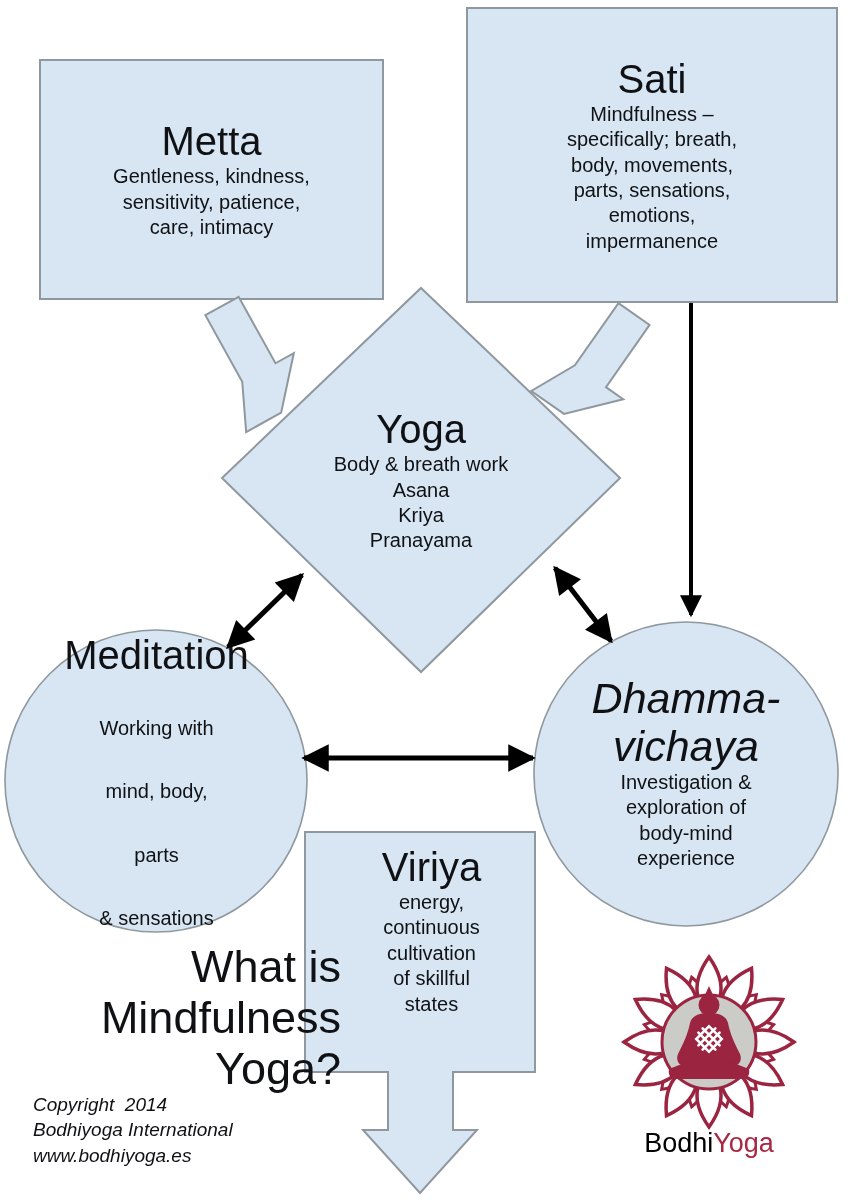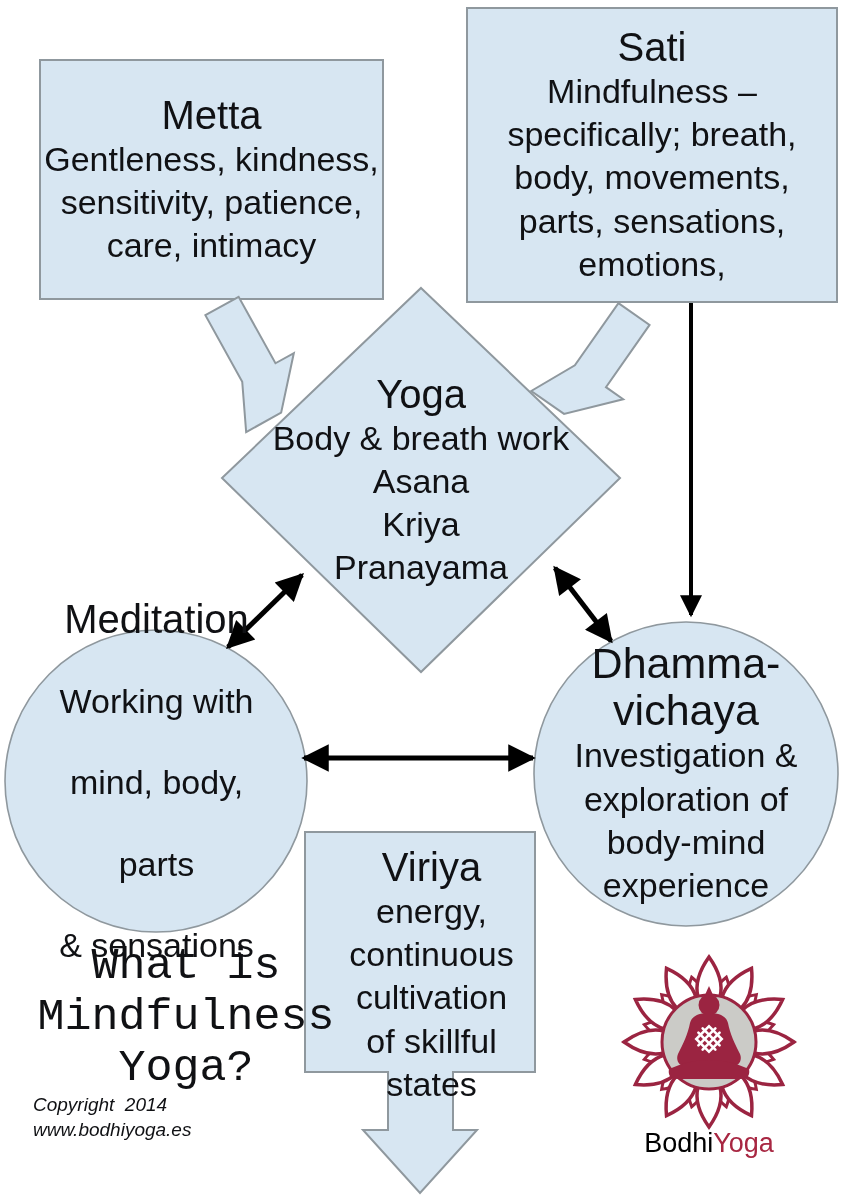--- a/index.html
+++ b/index.html
@@ -6,29 +6,29 @@
   html,body { margin:0; padding:0; background:#ffffff; }
   #poster {
     position:relative; width:848px; height:1200px; background:#ffffff;
     font-family:"Liberation Sans","DejaVu Sans",sans-serif; color:#101114;
     overflow:hidden;
   }
   #shape-layer { position:absolute; left:0; top:0; width:848px; height:1200px; }
   .txt { position:absolute; text-align:center; display:flex; flex-direction:column;
          align-items:center; justify-content:center; }
   .node-title { font-size:40px; line-height:1.15; }
-  .node-line  { font-size:34px; line-height:1.27; }
-  .dv-title   { font-size:43px; line-height:1.1; }
+  .node-line  { font-size:20px; line-height:1.27; }
+  .dv-title   { font-size:43px; line-height:1.1;font-style:italic; }
   #metta-text      { left:40px;  top:60px;  width:343px; height:239px; }
   #sati-text       { left:467px; top:8px;   width:370px; height:294px; }
   #yoga-text       { left:222px; top:288px; width:398px; height:384px; }
   #meditation-text { left:5px;   top:630px; width:303px; height:303px;gap:38px; }
   #dhamma-text     { left:532px; top:622px; width:308px; height:303px; }
   #viriya-text     { left:305px; top:832px; width:230px; height:240px; justify-content:flex-start; padding-top:12px; box-sizing:border-box;padding-left:23px; }
-  #heading { position:absolute; left:31px; top:942px; width:310px; text-align:center;font-family:Liberation Mono, monospace; }
+  #heading { position:absolute; left:31px; top:942px; width:310px; text-align:right; }
   .heading-line { font-size:45px; line-height:1.13; }
   #footer { position:absolute; left:33px; top:1092px; width:300px; text-align:left; font-style:italic; }
   .footer-line { font-size:19px; line-height:1.33; white-space:pre; }
   #brand { position:absolute; left:600px; top:1128px; width:218px; text-align:center; font-size:27px; }
   .brand-gray { color:#000000; }
   .brand-red  { color:#a82742; }
 </style>
 </head>
 <body>
 
@@ -157,20 +157,21 @@
     <div class="node-line">care, intimacy</div>
   </div>
 
   <div class="txt" id="sati-text">
     <div class="node-title">Sati</div>
     <div class="node-line">Mindfulness –</div>
     <div class="node-line">specifically; breath,</div>
     <div class="node-line">body, movements,</div>
     <div class="node-line">parts, sensations,</div>
     <div class="node-line">emotions,</div>
+    <div class="node-line">impermanence</div>
   </div>
 
   <div class="txt" id="yoga-text">
     <div class="node-title">Yoga</div>
     <div class="node-line">Body &amp; breath work</div>
     <div class="node-line">Asana</div>
     <div class="node-line">Kriya</div>
     <div class="node-line">Pranayama</div>
   </div>
 
@@ -201,20 +202,21 @@
   </div>
 
   <div id="heading">
     <div class="heading-line">What is</div>
     <div class="heading-line">Mindfulness</div>
     <div class="heading-line">Yoga?</div>
   </div>
 
   <div id="footer">
     <div class="footer-line">Copyright  2014</div>
+    <div class="footer-line">Bodhiyoga International</div>
     <div class="footer-line">www.bodhiyoga.es</div>
   </div>
 
   <div id="brand">
     <span class="brand-gray">Bodhi</span><span class="brand-red">Yoga</span>
   </div>
 
 </div>
 
 </body></html>

